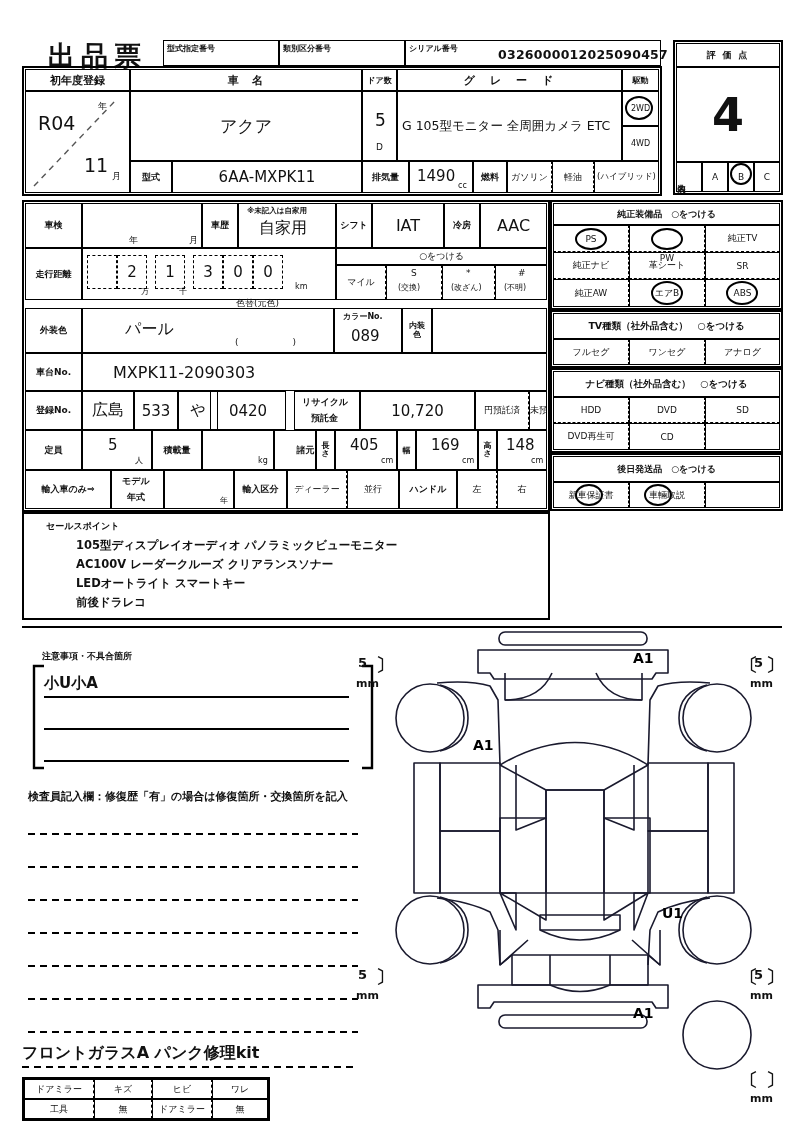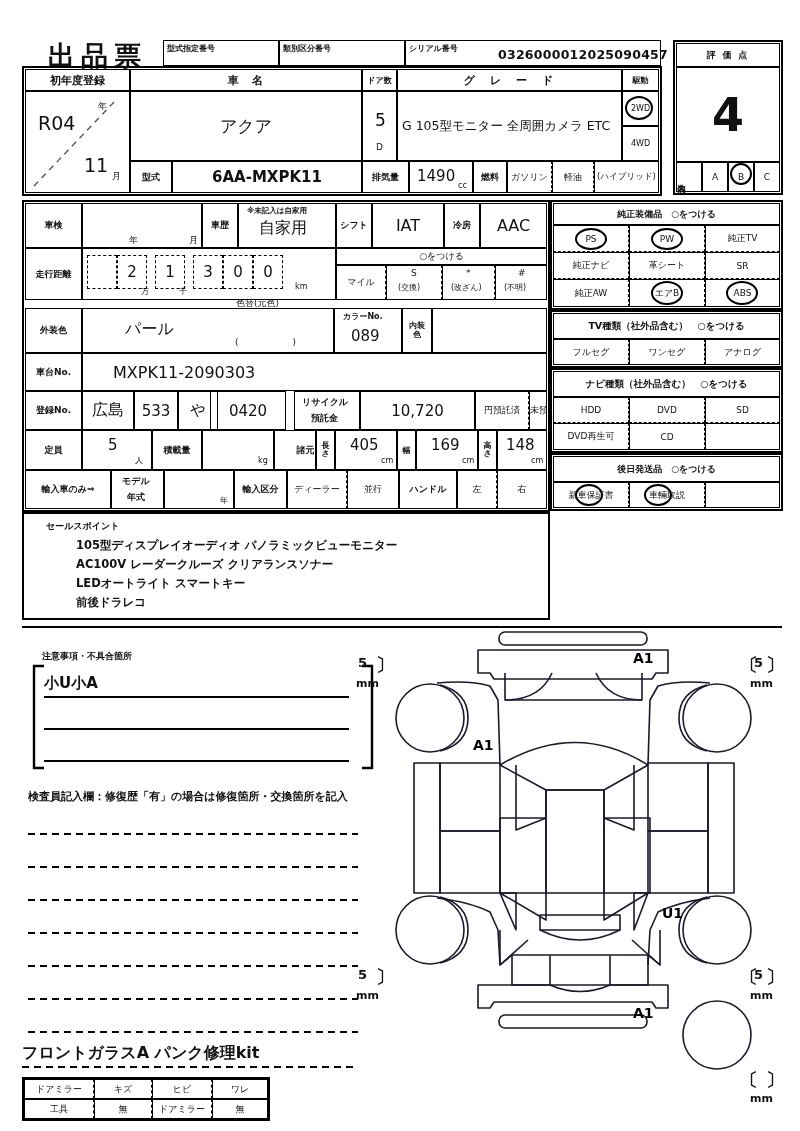--- a/index.html
+++ b/index.html
@@ -109,21 +109,21 @@
   </div>
   <div class="abs circ" style="left:625px;top:96px;width:28px;height:24px;"></div>
   <div class="abs bx" style="left:622px;top:126px;width:37px;height:35px;">
     <div class="ctr txs" style="height:100%;">4WD</div>
   </div>
 
   <div class="abs bx" style="left:130px;top:161px;width:42px;height:32px;">
     <div class="ctr tsm tb" style="height:100%;">型式</div>
   </div>
   <div class="abs bx" style="left:172px;top:161px;width:190px;height:32px;">
-    <div class="ctr mid" style="height:100%;font-size:15px;font-weight:bold;">6AA-MXPK11</div>
+    <div class="ctr mid" style="height:100%;font-size:15px;">6AA-MXPK11</div>
   </div>
   <div class="abs bx" style="left:362px;top:161px;width:47px;height:32px;">
     <div class="ctr tsm tb" style="height:100%;">排気量</div>
   </div>
   <div class="abs bx" style="left:409px;top:161px;width:64px;height:32px;">
     <div class="abs" style="left:7px;top:5px;font-size:15px;">1490</div>
     <div class="abs txs" style="left:48px;top:19px;">cc</div>
   </div>
   <div class="abs bx" style="left:473px;top:161px;width:34px;height:32px;">
     <div class="ctr tsm tb" style="height:100%;">燃料</div>
@@ -347,21 +347,21 @@
   <div class="abs bx2" style="left:550px;top:200px;width:233px;height:110px;"></div>
   <div class="abs bx" style="left:553px;top:203px;width:227px;height:22px;">
     <div class="ctr tsm tb" style="height:100%;">純正装備品　○をつける</div>
   </div>
 
   <div class="abs bx" style="left:553px;top:225px;width:76px;height:27px;border-right:1px dashed #000;border-bottom:1px dashed #000;">
     <div class="ctr tsm" style="height:100%;">PS</div>
     </div>
   <div class="abs circ" style="left:575px;top:228px;width:32px;height:22px;"></div>
   <div class="abs bx" style="left:629px;top:225px;width:76px;height:27px;border-right:1px dashed #000;border-bottom:1px dashed #000;">
-    <div class="ctr tsm" style="height:100%;">PW</div>
+    <div class="ctr tsm" style="height:100%;margin-top:19px;">PW</div>
     </div>
   <div class="abs circ" style="left:651px;top:228px;width:32px;height:22px;"></div>
   <div class="abs bx" style="left:705px;top:225px;width:75px;height:27px;border-bottom:1px dashed #000;">
     <div class="ctr tsm" style="height:100%;">純正TV</div>
     </div>
 
   <div class="abs bx" style="left:553px;top:252px;width:76px;height:27px;border-right:1px dashed #000;border-bottom:1px dashed #000;">
     <div class="ctr tsm" style="height:100%;">純正ナビ</div>
     </div>
   <div class="abs bx" style="left:629px;top:252px;width:76px;height:27px;border-right:1px dashed #000;border-bottom:1px dashed #000;">

